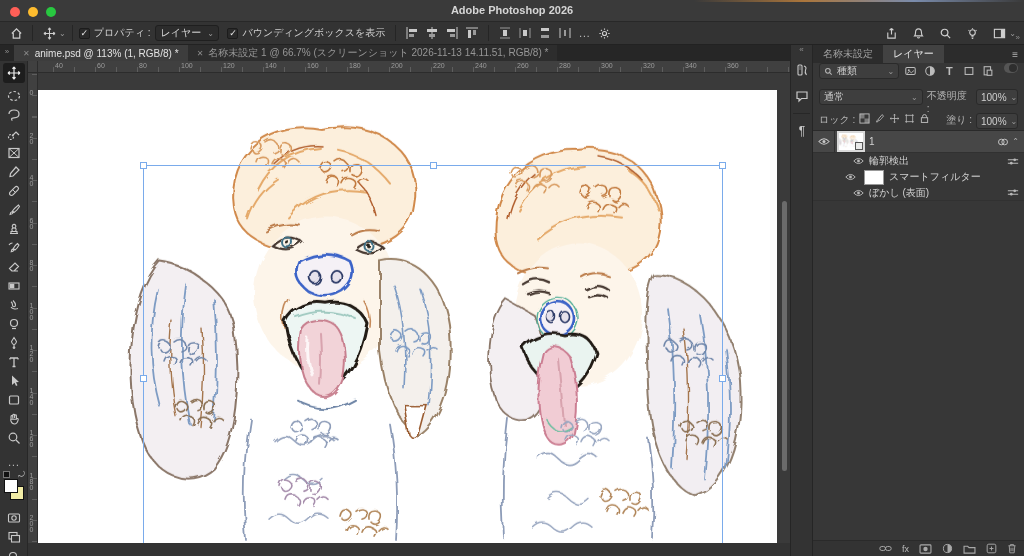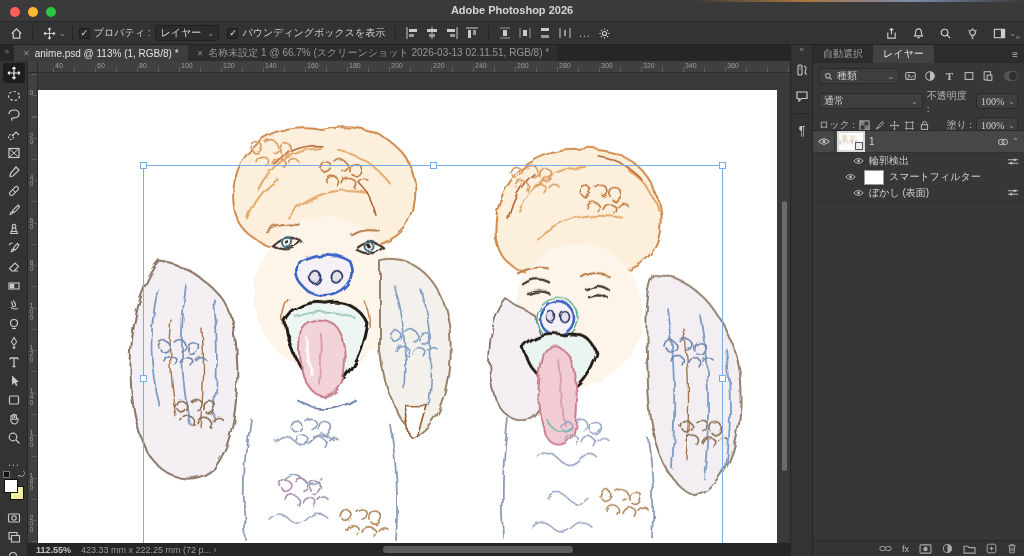--- a/index.html
+++ b/index.html
@@ -97,21 +97,21 @@
 
   
   .panel { position:absolute; left:812px; top:45px; width:212px; height:511px; background:#373737;
     border-left:1px solid #252525; font-size:10px; color:#c8c8c8; }
   .panel-tabs { position:relative; height:18px; background:#2c2c2c; display:flex; }
   .ptab { padding:0 10px; line-height:18px; }
   .ptab.active { background:#424242; color:#e4e4e4; }
   .ptab.inactive { color:#a2a2a2; }
   .pmenu { position:absolute; right:6px; top:4px; color:#b5b5b5; font-size:10px; letter-spacing:0; }
   .pchev { position:absolute; right:4px; top:-12px; color:#8f8f8f; font-size:8px; }
-  .prow { display:flex; align-items:center; padding:0 6px; height:24px; gap:4px;font-family:Liberation Serif, serif; }
+  .prow { display:flex; padding:0 6px; height:24px; gap:4px; }
   .field { background:#3e3e3e; border:1px solid #2a2a2a; border-radius:3px; height:16px;
     display:flex; align-items:center; padding:0 4px; gap:4px; color:#cfcfcf; }
   .field .car { font-size:8px; color:#9a9a9a; margin-left:auto; }
   .lbl { color:#b5b5b5; }
   .fil-ic { width:17px; height:16px; display:flex; align-items:center; justify-content:center; }
   .toggle { width:16px; height:10px; background:#555; border-radius:5px; position:relative; margin-left:4px;}
   .toggle::after { content:""; position:absolute; right:1px; top:1px; width:8px; height:8px;
     background:#2e2e2e; border-radius:50%; }
   .layers { position:absolute; left:0; top:85px; width:212px; bottom:16px; border-top:1px solid #2a2a2a; }
   .lrow { position:relative; display:flex; align-items:center; height:22px; border-bottom:1px solid #313131; }
@@ -329,21 +329,21 @@
   </div>
 
   <div class="tabbar">
     <div class="dock-chev">»</div>
     <div class="tab active">
       <span class="x">✕</span>
       <span>anime.psd @ 113% (1, RGB/8) *</span>
     </div>
     <div class="tab inactive">
       <span class="x">✕</span>
-      <span>名称未設定 1 @ 66.7% (スクリーンショット 2026-03-13 02.11.51, RGB/8) *</span>
+      <span>名称未設定 1 @ 66.7% (スクリーンショット 2026-11-13 14.11.51, RGB/8) *</span>
     </div>
   </div>
 
   <div class="toolbar">
     <div class="tool selected" style="top:2px">
       <svg width="14" height="14" viewBox="0 0 14 14">
           <path d="M7 1 V13 M1 7 H13 M7 1 L5.5 2.8 M7 1 L8.5 2.8 M7 13 L5.5 11.2 M7 13 L8.5 11.2 M1 7 L2.8 5.5 M1 7 L2.8 8.5 M13 7 L11.2 5.5 M13 7 L11.2 8.5" stroke="#eee" stroke-width="1.2" fill="none"></path>
         </svg>
     </div>
     <div class="tool" style="top:26px">
@@ -516,27 +516,20 @@
         <div class="handle" style="left:-4px;top:-4px"></div>
         <div class="handle" style="left:286px;top:-4px"></div>
         <div class="handle" style="right:-4px;top:-4px"></div>
         <div class="handle" style="left:-4px;top:209px"></div>
         <div class="handle" style="right:-4px;top:209px"></div>
       </div>
     </div>
     <div class="vscroll"></div>
   </div>
 
-  <div class="statusbar">
-    <span class="status-zoom">112.55%</span>
-    <span class="status-doc">
-      <span>423.33 mm x 222.25 mm (72 p...</span> <span>›</span>
-    </span>
-    <div class="hscroll"></div>
-  </div>
 
   <div class="strip">
     <div class="chev">«</div>
     <div class="strip-ic">
       <svg width="14" height="14" viewBox="0 0 14 14">
           <rect x="3" y="2" width="4" height="10" rx="1" fill="none" stroke="#c9c9c9" stroke-width="1.1"></rect>
           <path d="M4.5 4 H5.5 M4.5 6 H5.5 M9 3 q3 1 1.5 4 q-1 2.5 1 5" fill="none" stroke="#c9c9c9" stroke-width="1.1"></path>
         </svg>
     </div>
     <div class="strip-ic">
@@ -544,21 +537,21 @@
           <path d="M2 3 H12 V9.5 H6.5 L4 12 V9.5 H2 Z" fill="none" stroke="#c9c9c9" stroke-width="1.2"></path>
         </svg>
     </div>
     <div class="strip-div"></div>
     <div class="strip-ic" style="color:#c9c9c9;font-size:12px">¶</div>
   </div>
 
   <div class="panel">
     <div class="panel-tabs">
       <span class="pchev">»</span>
-      <div class="ptab inactive">自動選択</div>
+      <div class="ptab inactive">名称未設定</div>
       <div class="ptab active">レイヤー</div>
       <div class="pmenu">≡</div>
     </div>
     <div class="prow" style="height:26px">
       <div class="field" style="width:88px">
         <svg width="9" height="9" viewBox="0 0 14 14">
             <circle cx="6" cy="6" r="3.6" fill="none" stroke="#b5b5b5" stroke-width="1.6"></circle>
             <path d="M8.8 8.8 L12 12" stroke="#b5b5b5" stroke-width="1.6"></path>
           </svg>
         <span>種類</span>

